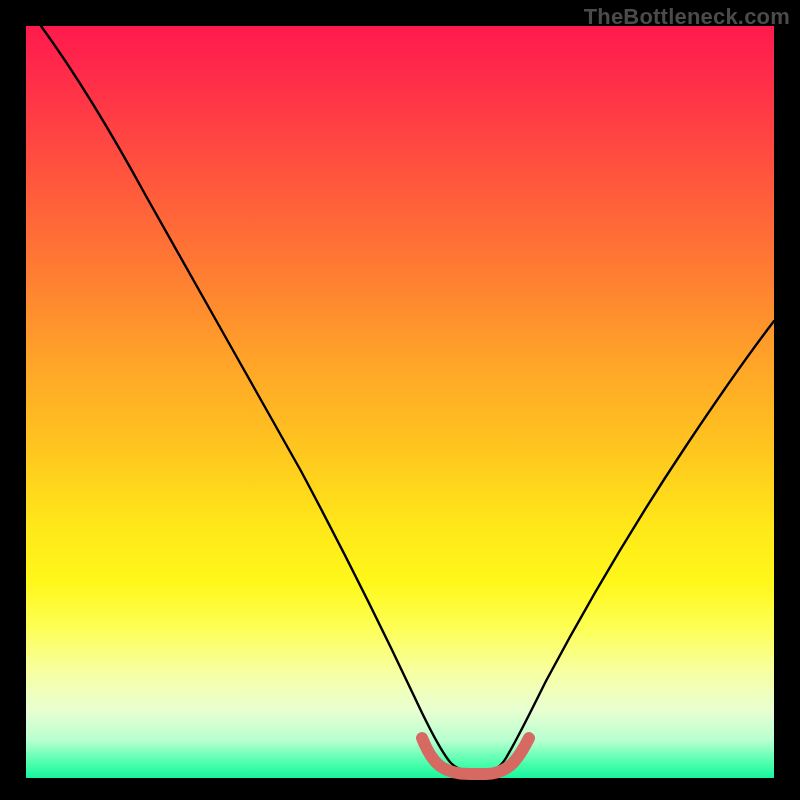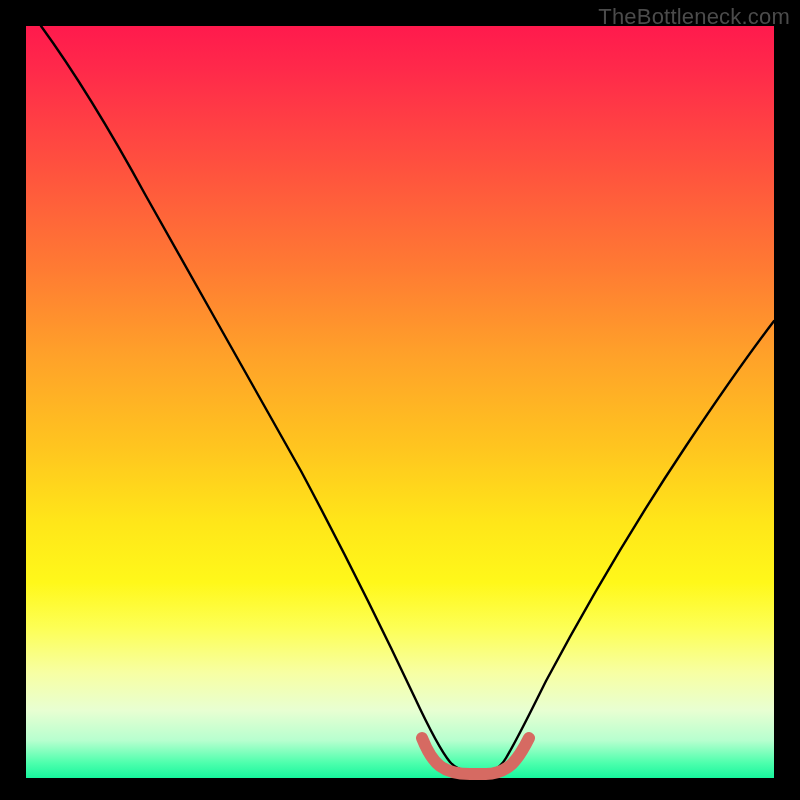--- a/index.html
+++ b/index.html
@@ -42,21 +42,21 @@
       #4dffad 98%,
       #17f59d 100%
     );
   }
   .watermark {
     position: absolute;
     top: 4px;
     right: 10px;
     color: #4b4b4b;
     font-size: 22px;
-    font-weight: 400;
+    font-weight: 700;
     letter-spacing: 0.2px;
     user-select: none;
   }
   svg.curve {
     position: absolute;
     left: 0;
     top: 0;
     width: 748px;
     height: 752px;
     overflow: visible;

